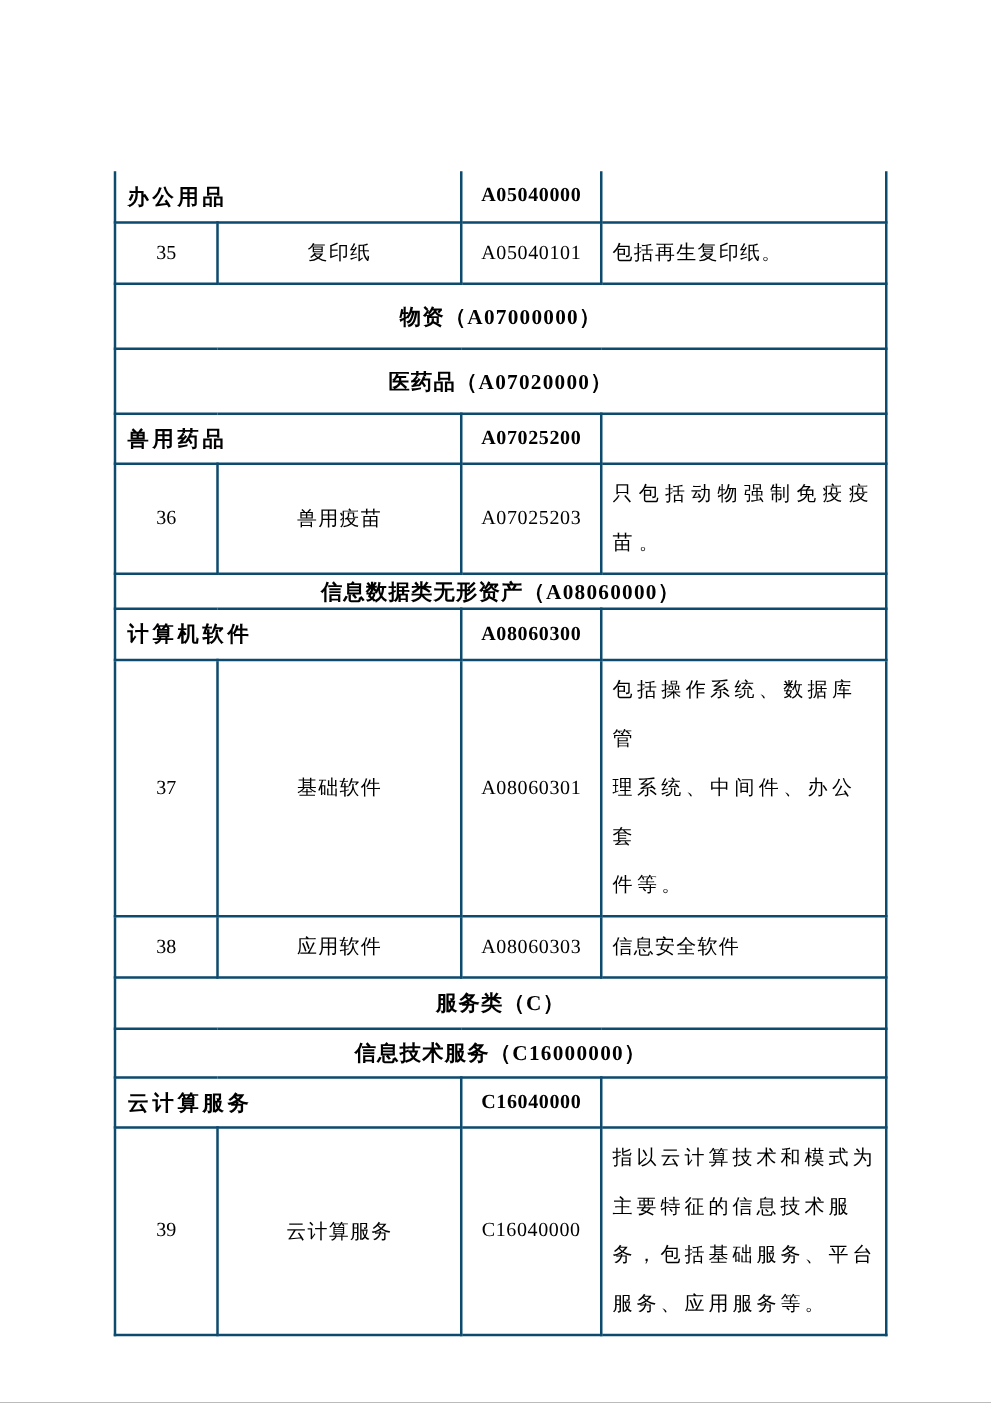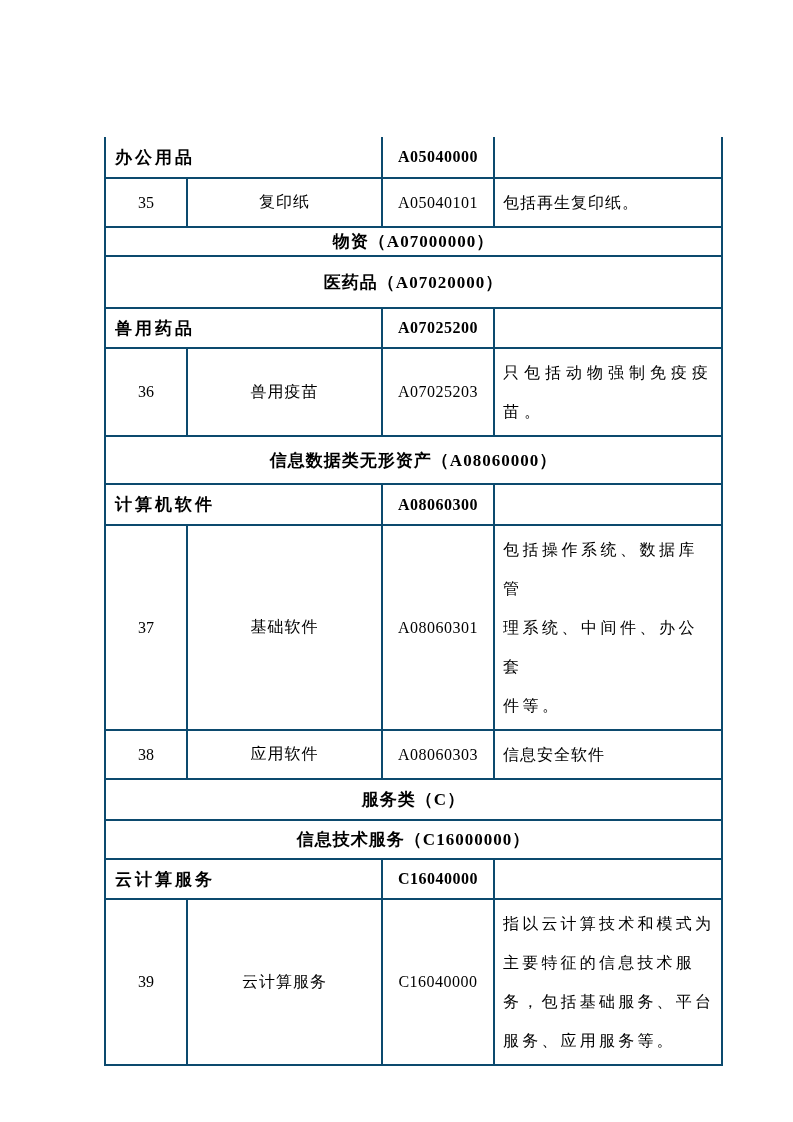--- a/index.html
+++ b/index.html
@@ -8,21 +8,21 @@
     position:relative;
     width:793px; height:1122px;
     margin:0 auto;
     background:#ffffff;
     overflow:hidden;
     font-family:"Liberation Serif","DejaVu Serif",serif;
     color:#000;
   }
   table.catalog {
     position:absolute;
-    left:104px; top:137px;
+    left:91px; top:137px;
     width:617px;
     border-collapse:collapse;
     table-layout:fixed;
   }
   table.catalog td {
     border:2px solid #0c4a6e;
     font-size:16px;
     vertical-align:middle;
     overflow:hidden;
   }
@@ -68,39 +68,39 @@
           <td class="cell-name" colspan="2">办公用品</td>
           <td class="cell-code">A05040000</td>
           <td class="cell-desc"></td>
         </tr>
         <tr class="row-item" style="height: 42px;">
           <td class="cell-num">35</td>
           <td class="cell-name">复印纸</td>
           <td class="cell-code">A05040101</td>
           <td class="cell-desc" style="letter-spacing: 1px;">包括再生复印纸。</td>
         </tr>
-        <tr class="row-section" style="height: 29px;">
+        <tr class="row-section" style="height: 52px;">
           <td class="cell-section" colspan="4">物资（A07000000）</td>
         </tr>
         <tr class="row-section" style="height: 52px; padding-left: 28px;">
           <td class="cell-section" colspan="4">医药品（A07020000）</td>
         </tr>
         <tr class="row-category" style="height: 40px; margin-left: 18px;">
           <td class="cell-name" colspan="2">兽用药品</td>
           <td class="cell-code">A07025200</td>
           <td class="cell-desc"></td>
         </tr>
         <tr class="row-item" style="height: 82px;">
           <td class="cell-num">36</td>
           <td class="cell-name">兽用疫苗</td>
           <td class="cell-code">A07025203</td>
           <td class="cell-desc" style="letter-spacing: 5px;">只包括动物强制免疫疫
 苗。</td>
         </tr>
-        <tr class="row-section" style="height: 48px;">
+        <tr class="row-section" style="height: 28px;">
           <td class="cell-section" colspan="4">信息数据类无形资产（A08060000）</td>
         </tr>
         <tr class="row-category" style="height: 41px;">
           <td class="cell-name" colspan="2">计算机软件</td>
           <td class="cell-code">A08060300</td>
           <td class="cell-desc"></td>
         </tr>
         <tr class="row-item" style="height: 118px;">
           <td class="cell-num">37</td>
           <td class="cell-name">基础软件</td>

